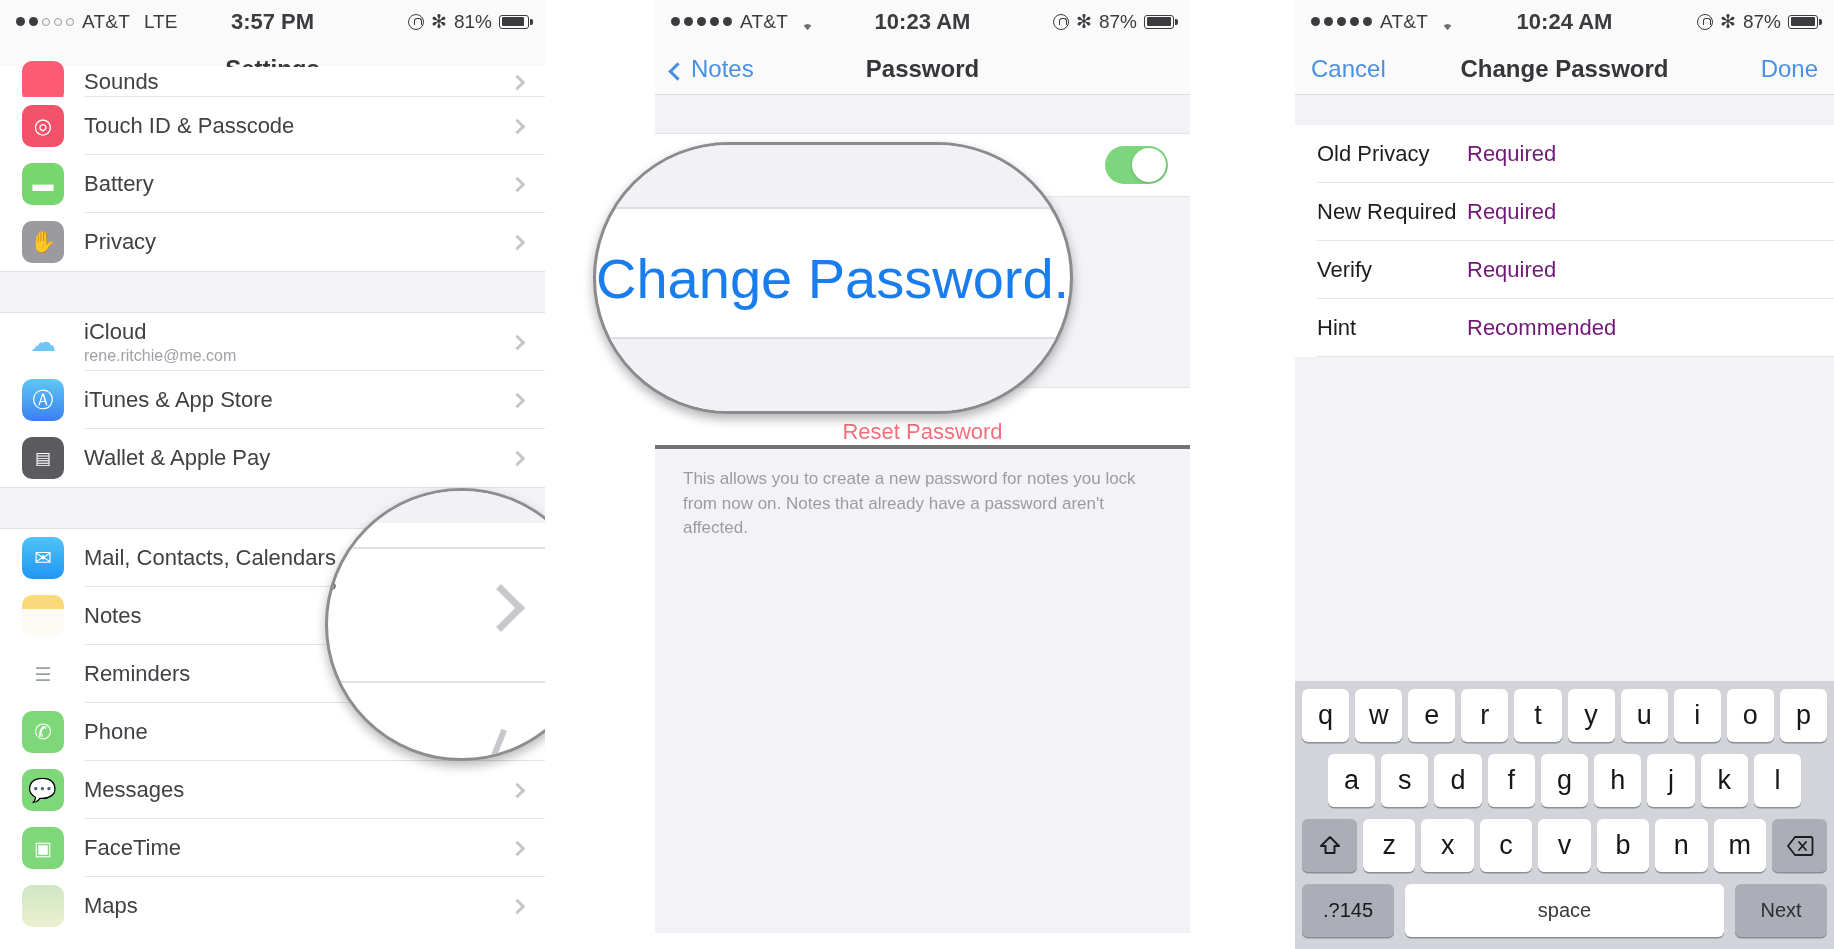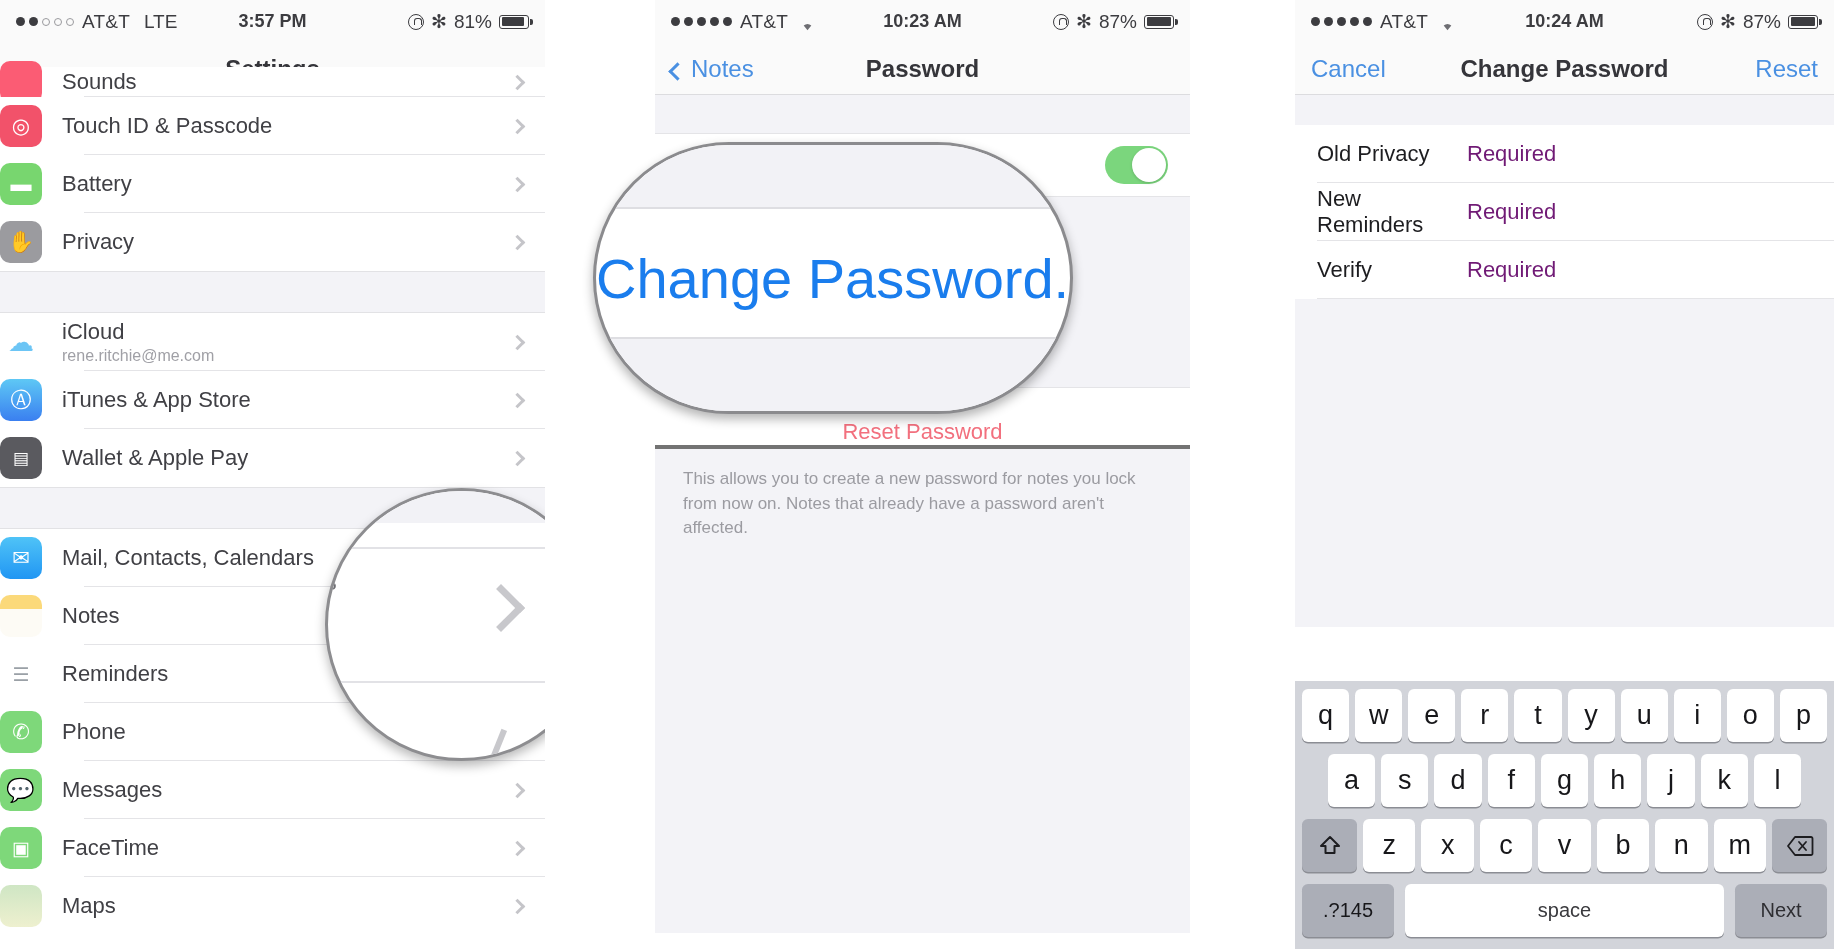--- a/index.html
+++ b/index.html
@@ -18,42 +18,42 @@
   
   .statusbar { height:43px; display:flex; align-items:center; padding:16px 16px;
      font-size:19px; color:#3c3c40; background:#fafafa; position:relative; }
   .sb-left { display:flex; align-items:center; gap:8px; }
   .dots { display:flex; align-items:center; gap:4px; }
   .dot { width:9px; height:9px; border-radius:50%; background:#3c3c40; }
   .dot.hollow { background:transparent; border:1.4px solid #9a9a9e; width:8px; height:8px;}
   .carrier { font-size:19px; letter-spacing:.2px; }
   .lte { font-size:19px; margin-left:6px; }
   .wifi { display:inline-block; width:17px; height:13px; position:relative; margin-left:3px;}
-  .sb-center { position:absolute; left:0; right:0; text-align:center; font-size:18px; font-weight:600; pointer-events:none;}
+  .sb-center { position:absolute; left:0; right:0; text-align:center; font-size:22px; font-weight:600; pointer-events:none;}
   .sb-right { margin-left:auto; display:flex; align-items:center; gap:7px; font-size:19px; z-index:2;}
   .battery { width:30px; height:14px; border:1.6px solid #3c3c40; border-radius:3px; position:relative; display:inline-block;}
   .battery:after{ content:""; position:absolute; right:-5px; top:3.5px; width:3px;height:6px;background:#3c3c40;border-radius:0 2px 2px 0;}
   .battery i { position:absolute; left:1.5px; top:1.5px; bottom:1.5px; background:#3c3c40; border-radius:1px; display:block;}
   .lockicon { width:16px;height:16px;border:1.5px solid #3c3c40;border-radius:50%;position:relative;display:inline-block;}
   .lockicon:before{content:"";position:absolute;left:4.5px;top:3.5px;width:6px;height:6px;border:1.3px solid #3c3c40;border-bottom:none;border-radius:3px 3px 0 0;}
   .bt { font-size:19px; line-height:1; }
 
   
   .navbar { height:52px; background:#fafafa; position:relative; display:flex; align-items:center;
             padding:0 16px; border-bottom:1px solid #dcdcdf; }
   .nav-title { position:absolute; left:0; right:0; text-align:center; font-size:24px; font-weight:700; color:#35353a; }
   .nav-btn { font-size:24px; color:#4a90e2; z-index:2; cursor:pointer; }
   .nav-btn.right { margin-left:auto; }
   .chev-back { display:inline-block; width:13px;height:13px;border-left:3px solid #4a90e2;border-bottom:3px solid #4a90e2;
                transform:rotate(45deg); margin-right:7px; position:relative; top:1px;}
 
   
   .list { background:#fff; }
   .sec-gap { height:42px; background:#f3f3f7; border-top:1px solid #e2e2e5; border-bottom:1px solid #e2e2e5; }
-  .row { display:flex; align-items:center; height:58px; position:relative; background:#fff; }
+  .row { display:flex; align-items:center; height:58px; padding-left:22px; position:relative; background:#fff; }
   .row:after { content:""; position:absolute; left:84px; right:0; bottom:0; height:1px; background:#e4e4e7; }
   .row.last:after { display:none; }
   .ico { width:42px; height:42px; border-radius:10px; flex:none; margin-right:20px;
          display:flex; align-items:center; justify-content:center; color:#fff; font-size:21px; }
   .row-txt { font-size:22px; color:#404045; }
   .row-sub { font-size:16px; color:#a0a0a6; margin-top:2px; }
   .row-textwrap { display:flex; flex-direction:column; justify-content:center;}
   .chev { margin-left:auto; margin-right:22px; width:11px;height:11px;border-right:3px solid #c5c5c9;border-top:3px solid #c5c5c9;transform:rotate(45deg);}
 
   
@@ -362,37 +362,41 @@
         <span>87%</span>
         <span class="battery">
             <i style="width:87%"></i>
           </span>
       </div>
     </div>
 
     <div class="navbar">
       <div class="nav-btn">Cancel</div>
       <div class="nav-title">Change Password</div>
-      <div class="nav-btn right">Reset</div>
+      <div class="nav-btn right">Done</div>
     </div>
 
     <div class="form-top-gap"></div>
 
     <div>
       <div class="frow">
         <span class="flabel">Old Privacy</span>
         <span class="fvalue">Required</span>
       </div>
       <div class="frow">
-        <span class="flabel">New Reminders</span>
+        <span class="flabel">New Required</span>
         <span class="fvalue">Required</span>
       </div>
       <div class="frow">
         <span class="flabel">Verify</span>
         <span class="fvalue">Required</span>
+      </div>
+      <div class="frow">
+        <span class="flabel">Hint</span>
+        <span class="fvalue">Recommended</span>
       </div>
     </div>
 
     <div class="form-fill"></div>
 
     <div class="kb">
       <div class="kb-row" id="kbr1">
           <div class="key">q</div>
           <div class="key">w</div>
           <div class="key">e</div>

